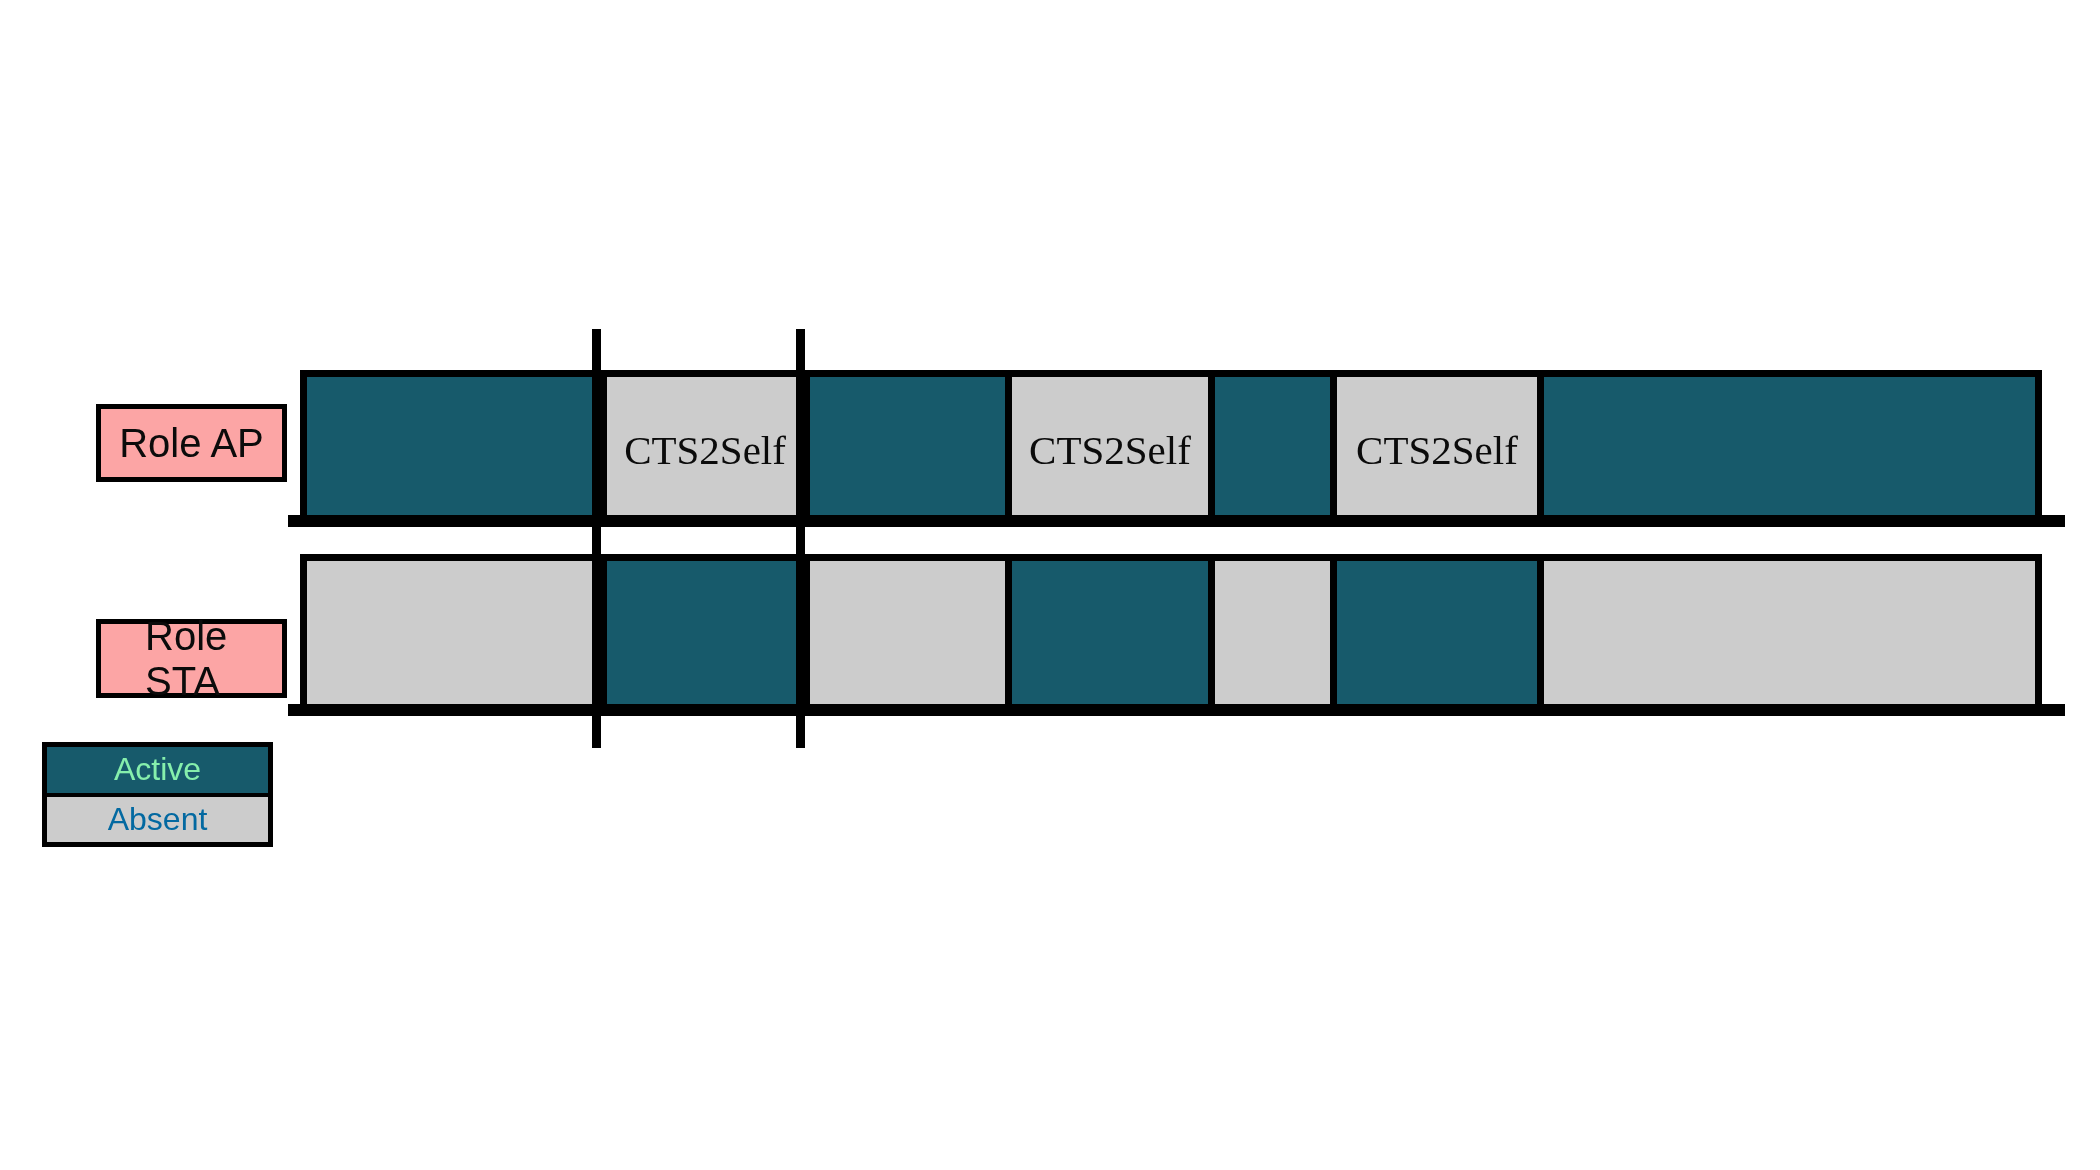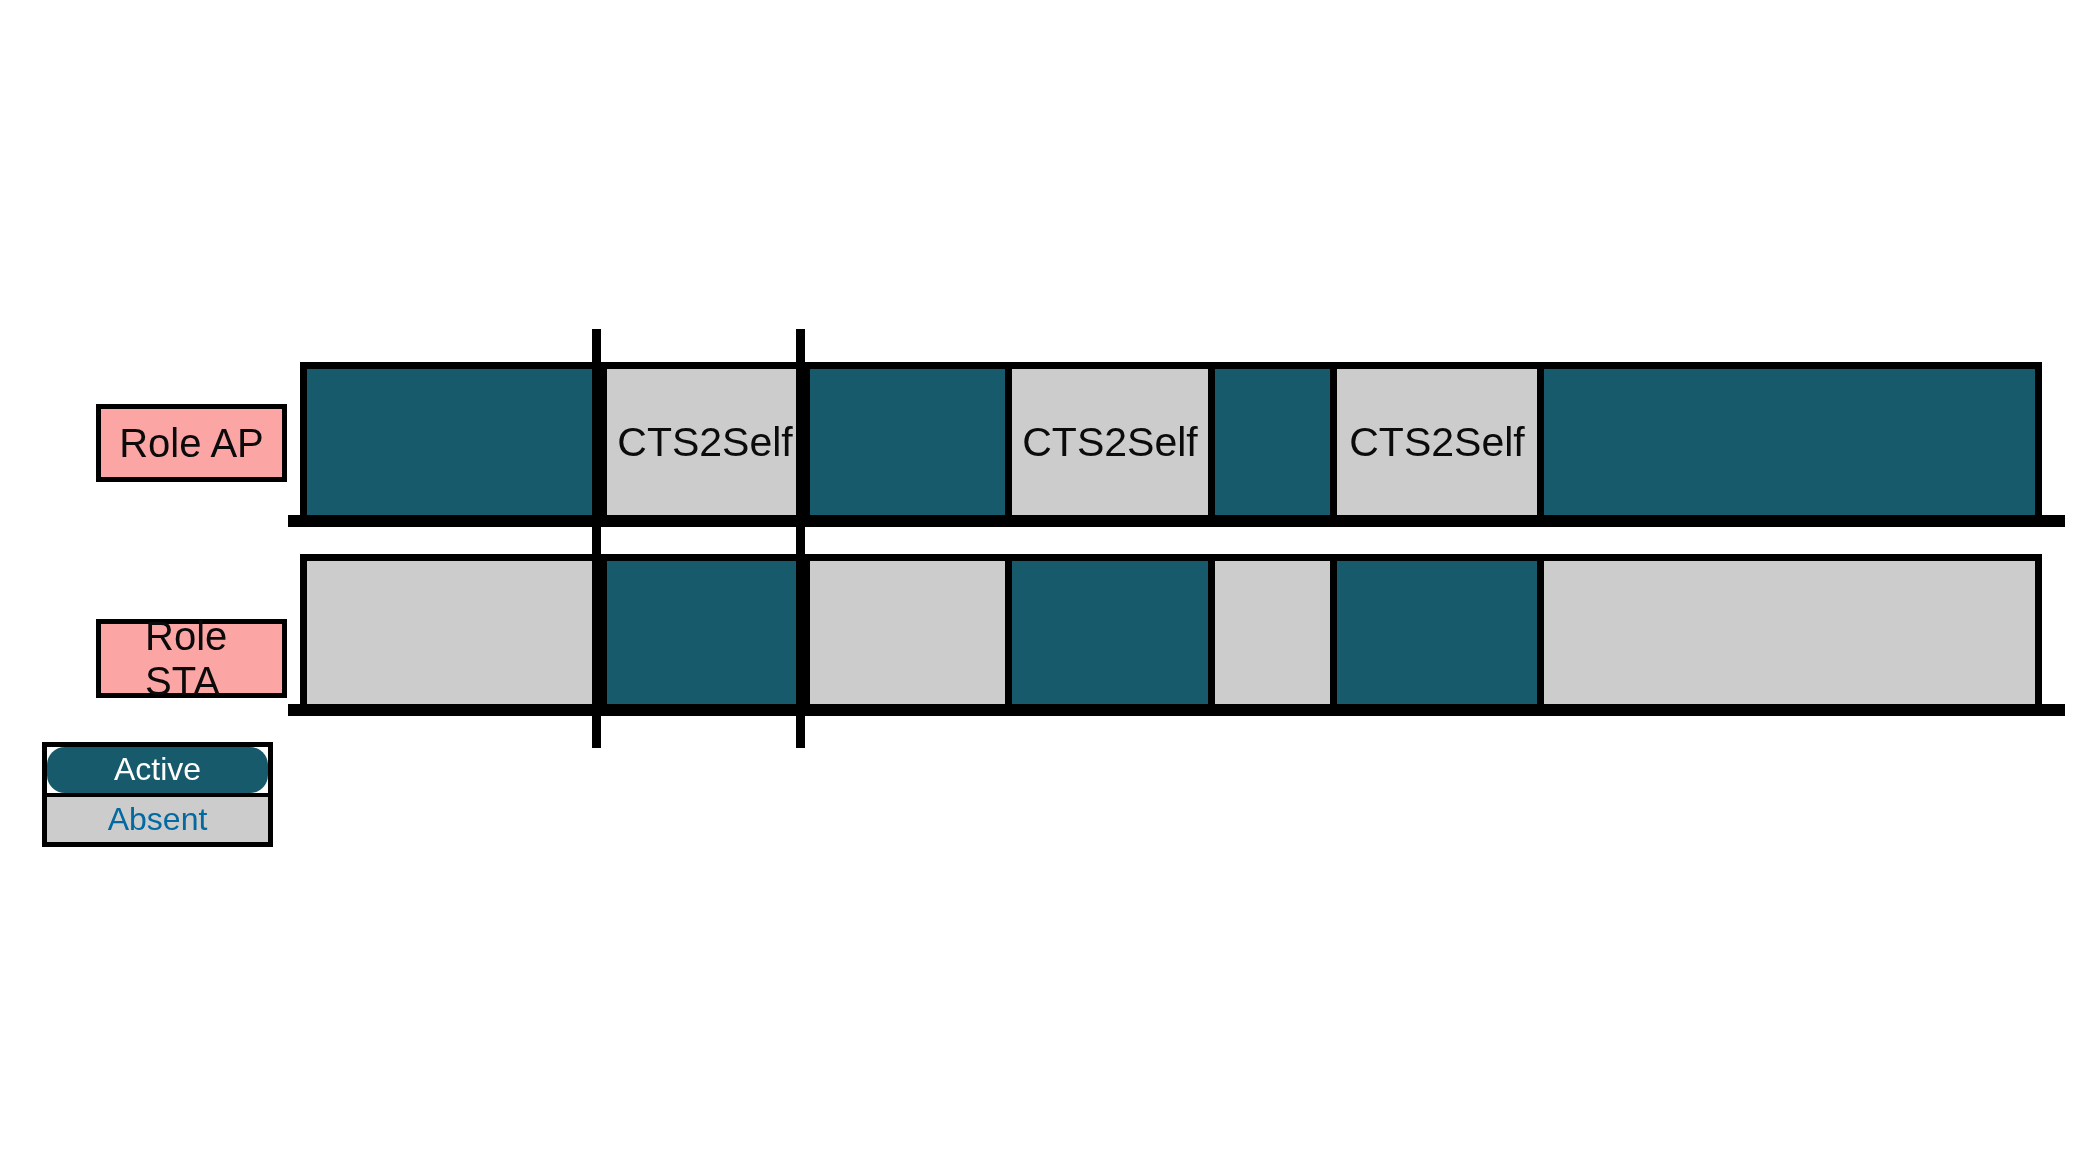--- a/index.html
+++ b/index.html
@@ -35,21 +35,21 @@
   .bar {
     position: absolute;
     left: 300px;
     width: 1742px;
     box-sizing: border-box;
     border: 7px solid var(--line, #000);
     border-bottom: none;
     display: flex;
     overflow: hidden;
   }
-  #bar-ap { top: 362px; height: 153px; }
+  #bar-ap { top: 370px; height: 153px; font-family: Liberation Serif, serif; }
   #bar-sta { top: 554px; height: 150px; }
 
   .seg {
     height: 100%;
     box-sizing: border-box;
     display: flex;
     align-items: center;
     justify-content: center;
     font-size: 41px;
     color: #0b0b0b;
@@ -137,21 +137,21 @@
       <div class="seg absent" style="width: 7.06491%;"></div>
       <div class="seg active" style="width: 11.9472%;"></div>
       <div class="seg absent" style="width: 28.834%;"></div>
     </div>
   <div class="baseline" id="baseline-sta"></div>
 
   <div class="vline" id="vline-left"></div>
   <div class="vline" id="vline-right"></div>
 
   <div class="legend">
-    <div class="legend-row active" style="color: #ffffff; border-radius: 18px;">
+    <div class="legend-row active" style="color: #86efac;">
       <span>Active</span>
     </div>
     <div class="legend-row absent" style="color: #0369a1;">
       <span>Absent</span>
     </div>
   </div>
 
 </div>
 
 </body></html>

